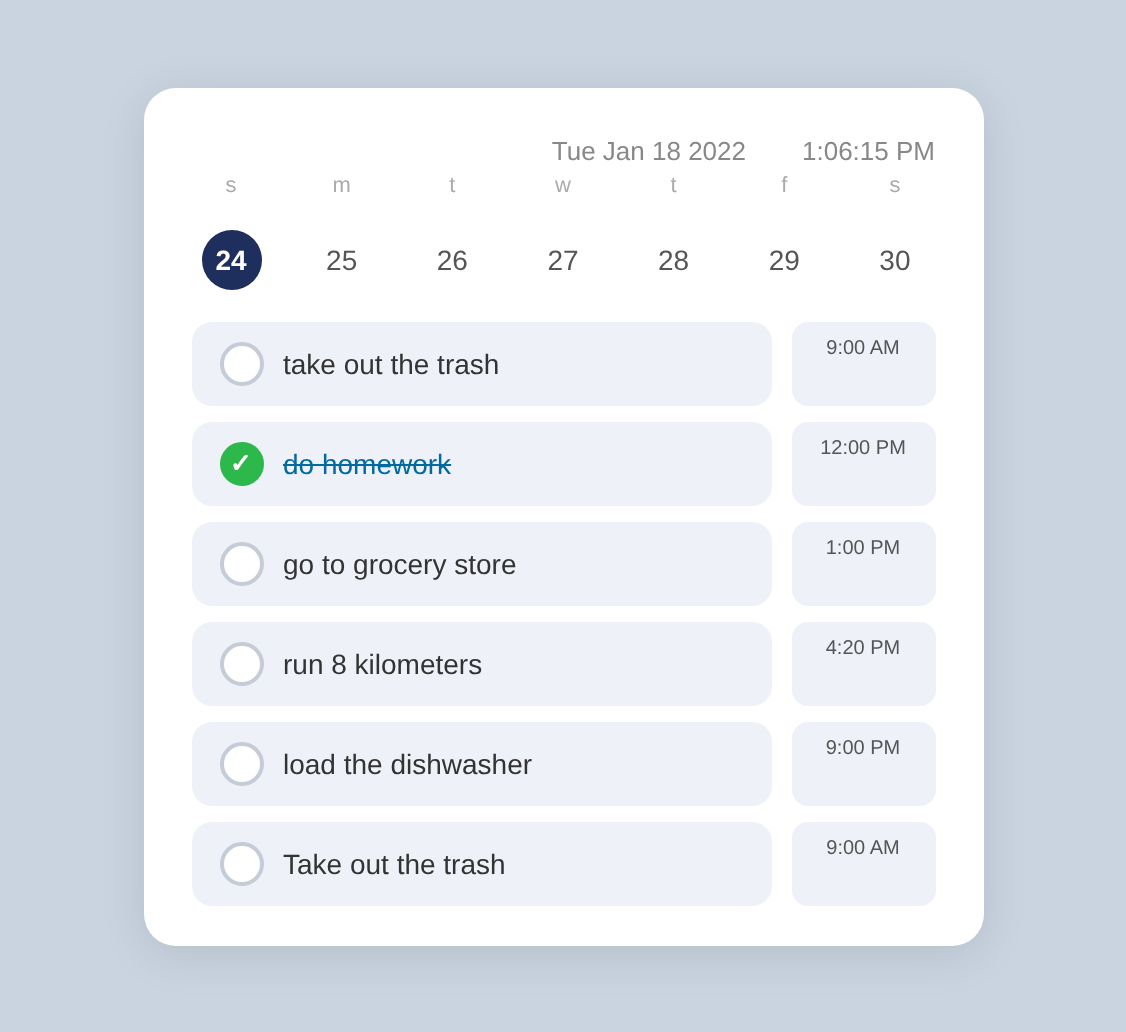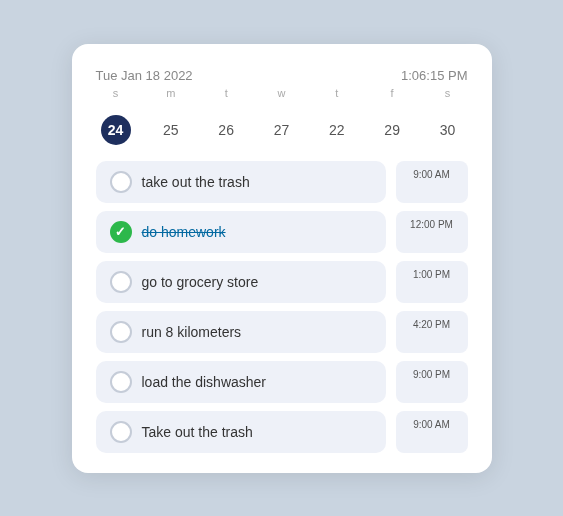--- a/index.html
+++ b/index.html
@@ -14,21 +14,21 @@
     }
     .card {
       background: #ffffff;
       border-radius: 16px;
       padding: 24px 24px 20px 24px;
       width: 420px;
       box-shadow: 0 4px 24px rgba(0,0,0,0.10);
     }
     .header-row {
       display: flex;
-      justify-content: space-between;
+      justify-content: flex-end;
       align-items: center;
       margin-bottom: 4px;
     }
     .date-label {
       font-size: 13px;
       color: #888;
     }
     .time-label {
       font-size: 13px;
       color: #888;
@@ -156,21 +156,21 @@
       <div class="cal-day">
         <span class="cal-day-name">t</span>
         <span class="cal-day-num">26</span>
       </div>
       <div class="cal-day">
         <span class="cal-day-name">w</span>
         <span class="cal-day-num">27</span>
       </div>
       <div class="cal-day">
         <span class="cal-day-name">t</span>
-        <span class="cal-day-num">22</span>
+        <span class="cal-day-num">28</span>
       </div>
       <div class="cal-day">
         <span class="cal-day-name">f</span>
         <span class="cal-day-num">29</span>
       </div>
       <div class="cal-day">
         <span class="cal-day-name">s</span>
         <span class="cal-day-num">30</span>
       </div>
     </div>

